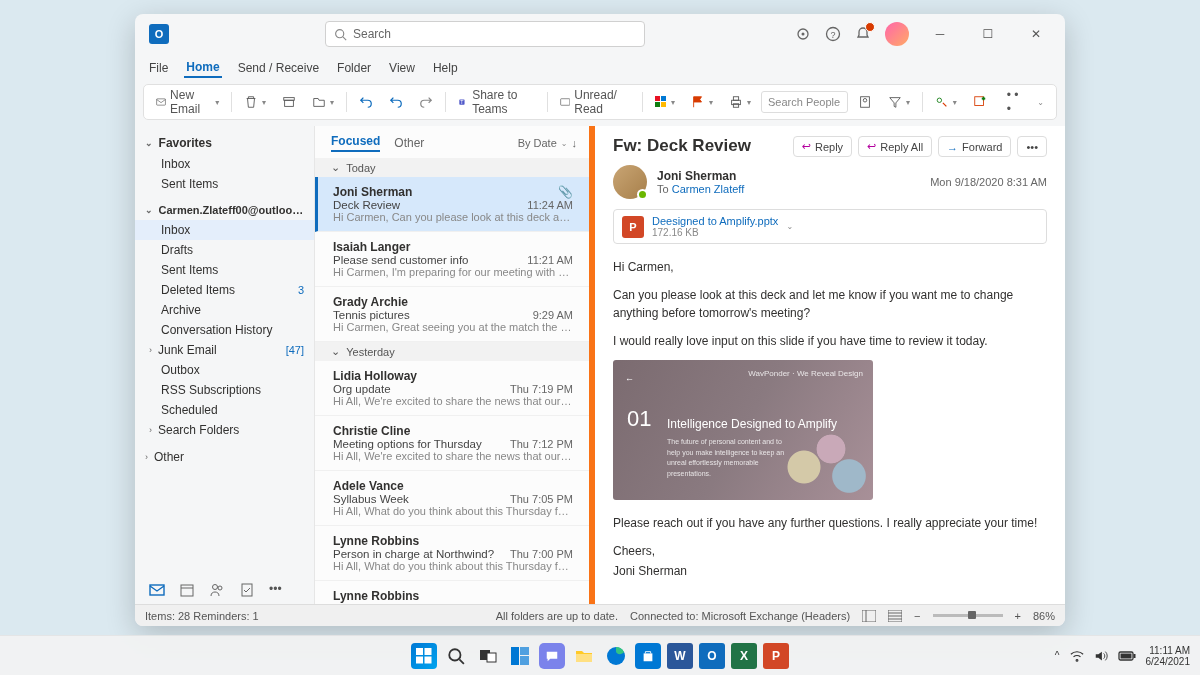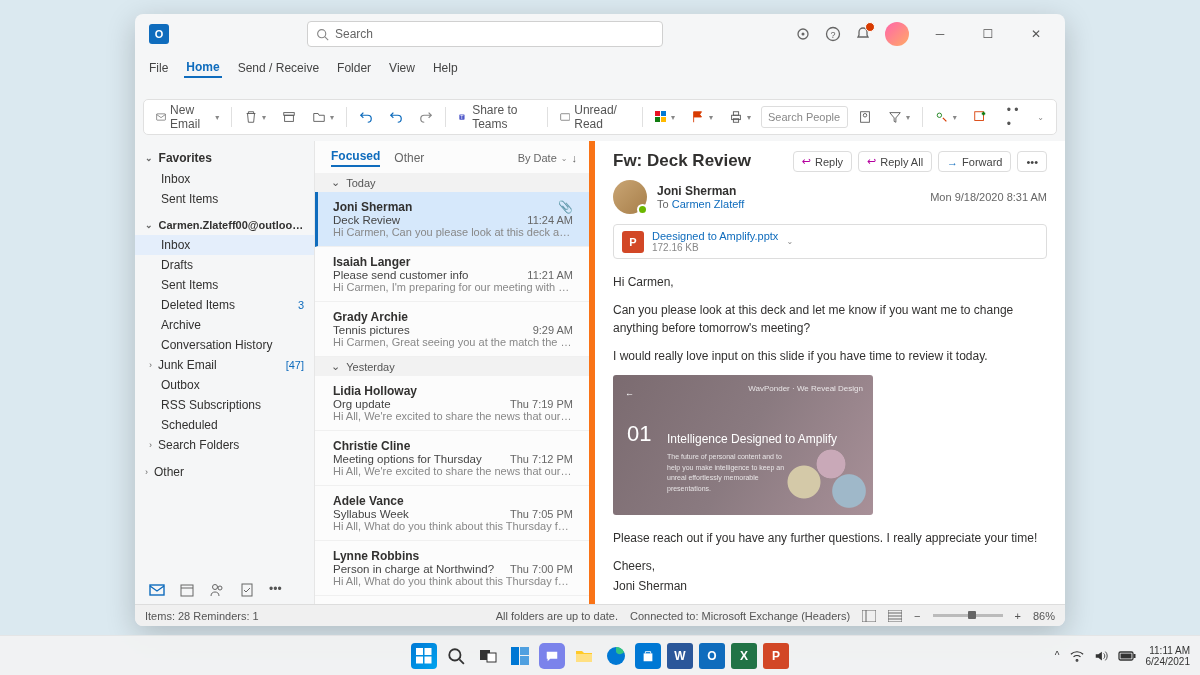--- a/index.html
+++ b/index.html
@@ -1,30 +1,30 @@
 <!DOCTYPE html>
 <html><head>
 <meta charset="utf-8">
 <style>
   * { box-sizing: border-box; margin: 0; padding: 0; font-family: "Segoe UI", Arial, sans-serif; }
   body { background: #dbe9f0; width: 1200px; height: 675px; overflow: hidden; font-size: 12px; color: #323130; }
   .window { position: absolute; left: 135px; top: 14px; width: 930px; height: 612px; background: #f5f6f7; border-radius: 8px; box-shadow: 0 8px 30px rgba(0,0,0,0.2); display: flex; flex-direction: column; overflow: hidden; }
   .titlebar { height: 40px; display: flex; align-items: center; padding: 0 8px; }
   .titlebar .appicon { width: 20px; height: 20px; background:#0f6cbd; border-radius:3px; display:flex;align-items:center;justify-content:center;color:#fff;font-size:11px;font-weight:bold;margin:0 6px;}
-  .searchbox { margin-left: auto; margin-right: auto; width: 356px; height: 26px; background: #fff; border:1px solid #d0d0d0; border-radius: 4px; display:flex; align-items:center; padding:0 8px; color:#666;}
+  .searchbox { margin-left: auto; margin-right: auto; width: 320px; height: 26px; background: #fff; border:1px solid #d0d0d0; border-radius: 4px; display:flex; align-items:center; padding:0 8px; color:#666;}
   .searchbox svg{width:13px;height:13px;margin-right:6px;}
   .titlebar .right { display:flex; align-items:center; gap:14px; margin-right:4px;}
   .winbtn { width:34px; height:26px; display:flex;align-items:center;justify-content:center; color:#555;}
   .iconbtn{color:#555; position:relative;}
   .badge{position:absolute;top:-4px;right:-4px;width:10px;height:10px;background:#d83b01;border-radius:50%;border:1px solid #fff;}
   .avatar{width:24px;height:24px;border-radius:50%;background:linear-gradient(135deg,#f6a,#fa6);}
   .menubar { height:28px; display:flex; align-items:center; padding:0 12px; gap:14px; font-size:12px; color:#444;}
   .menubar .item{padding:2px 2px;cursor:default;}
   .menubar .item.active{color:#0f6cbd;font-weight:600;border-bottom:2px solid #0f6cbd;text-align:center;}
-  .toolbar{height:36px;background:#fff;border:1px solid #e0e0e0;border-radius:5px;margin:17px 8px 6px 8px;display:flex;align-items:center;padding:16px 6px;gap:4px;color:#555;}
+  .toolbar{height:36px;background:#fff;border:1px solid #e0e0e0;border-radius:5px;margin:2px 8px 6px 8px;display:flex;align-items:center;padding:16px 6px;gap:4px;color:#555;}
   .tb-btn{display:flex;align-items:center;gap:4px;padding:3px 6px;border-radius:3px;font-size:12px;}
   .tb-sep{width:1px;height:20px;background:#e0e0e0;margin:0 2px;}
   .caret{font-size:8px;color:#888;}
   .searchpeople{width:110px;height:22px;border:1px solid #ddd;border-radius:3px;padding:0 6px;font-size:11px;color:#888;display:flex;align-items:center;}
   .ellipsis{margin-left:4px;}
   .toolbar .expand{margin-left:auto;}
   .body{flex:1;display:flex;min-height:0;}
   .nav{width:180px;border-right:1px solid #e6e6e6;padding-top:6px;font-size:12px;color:#323130;overflow:hidden;}
   .nav .section{display:flex;align-items:center;padding:4px 10px;font-weight:600;gap:6px;}
   .nav .chev{font-size:9px;color:#666;}

